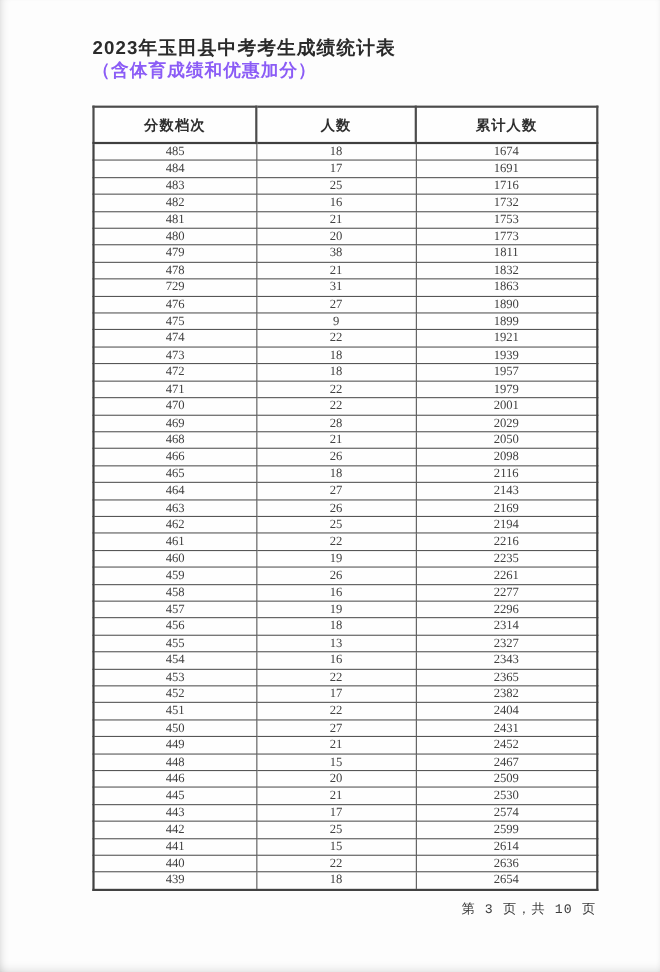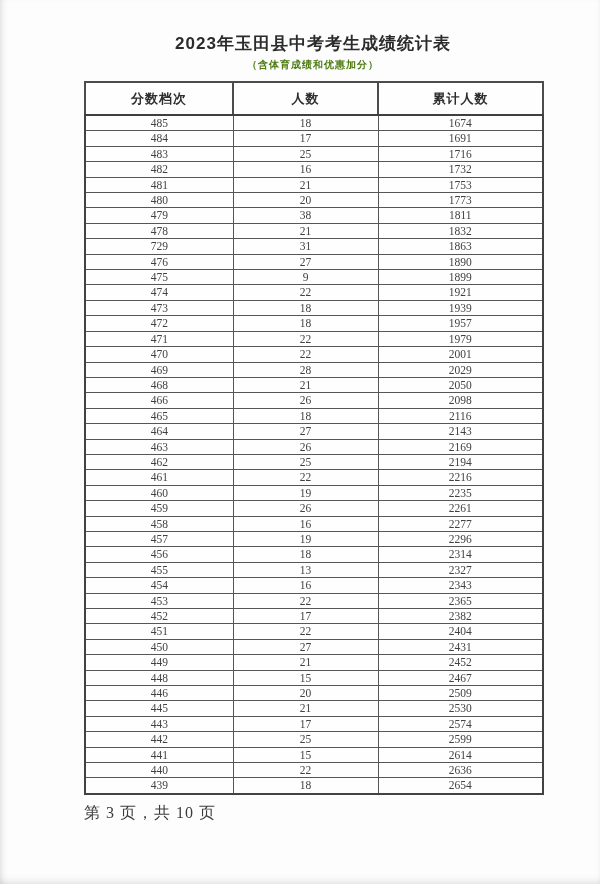--- a/index.html
+++ b/index.html
@@ -18,41 +18,40 @@
       inset -3px 0 6px -4px rgba(0,0,0,0.08);
     position:relative;
   }
   .content{
     width:458px;
     margin-left:84px;
     padding-top:33px;
   }
   .doc-title{
     margin:0;
-    text-align:center;
     font-size:17px;
     font-weight:bold;
     color:#2b2b2b;
     letter-spacing:1px;
     line-height:22px;
   }
   .doc-subtitle{
-    text-align:center;
-    font-size:10px;
+    text-align:left;
+    font-size:16px;
     font-weight:bold;
-    color:#4d7c0f;
+    color:#8b5cf6;
     letter-spacing:1px;
     line-height:15px;
     margin-top:2px;
   }
   table.score-table{
     border-collapse:collapse;
     table-layout:fixed;
     width:458px;
-    margin-top:9px;
+    margin-top:24px;
     background:#fefefe;
   }
   table.score-table col.c1{width:148px;}
   table.score-table col.c2{width:145px;}
   table.score-table col.c3{width:165px;}
   table.score-table th{
     border:2px solid #4c4c4c;
     border-bottom:2px solid #3f3f3f;
     height:31px;
     font-size:13px;
@@ -69,26 +68,26 @@
     line-height:14.4px;
     padding:0;
     text-align:center;
     vertical-align:middle;
     font-family:"Liberation Serif","DejaVu Serif",serif;
     font-size:11.5px;
     color:#414141;
   }
   table.score-table{border:2px solid #424242;}
   .page-footer{
-    text-align:left;
+    text-align:right;
     margin-top:8px;
-    font-size:16px;
+    font-size:12px;
     color:#3c3c3c;
     letter-spacing:1px;
-    font-family:Liberation Serif, serif;
+    font-family:Liberation Mono, monospace;
   }
 </style>
 </head>
 <body>
 
 <div class="sheet">
   <div class="content">
     <h1 class="doc-title">2023年玉田县中考考生成绩统计表</h1>
     <div class="doc-subtitle">（含体育成绩和优惠加分）</div>
     <table class="score-table">

